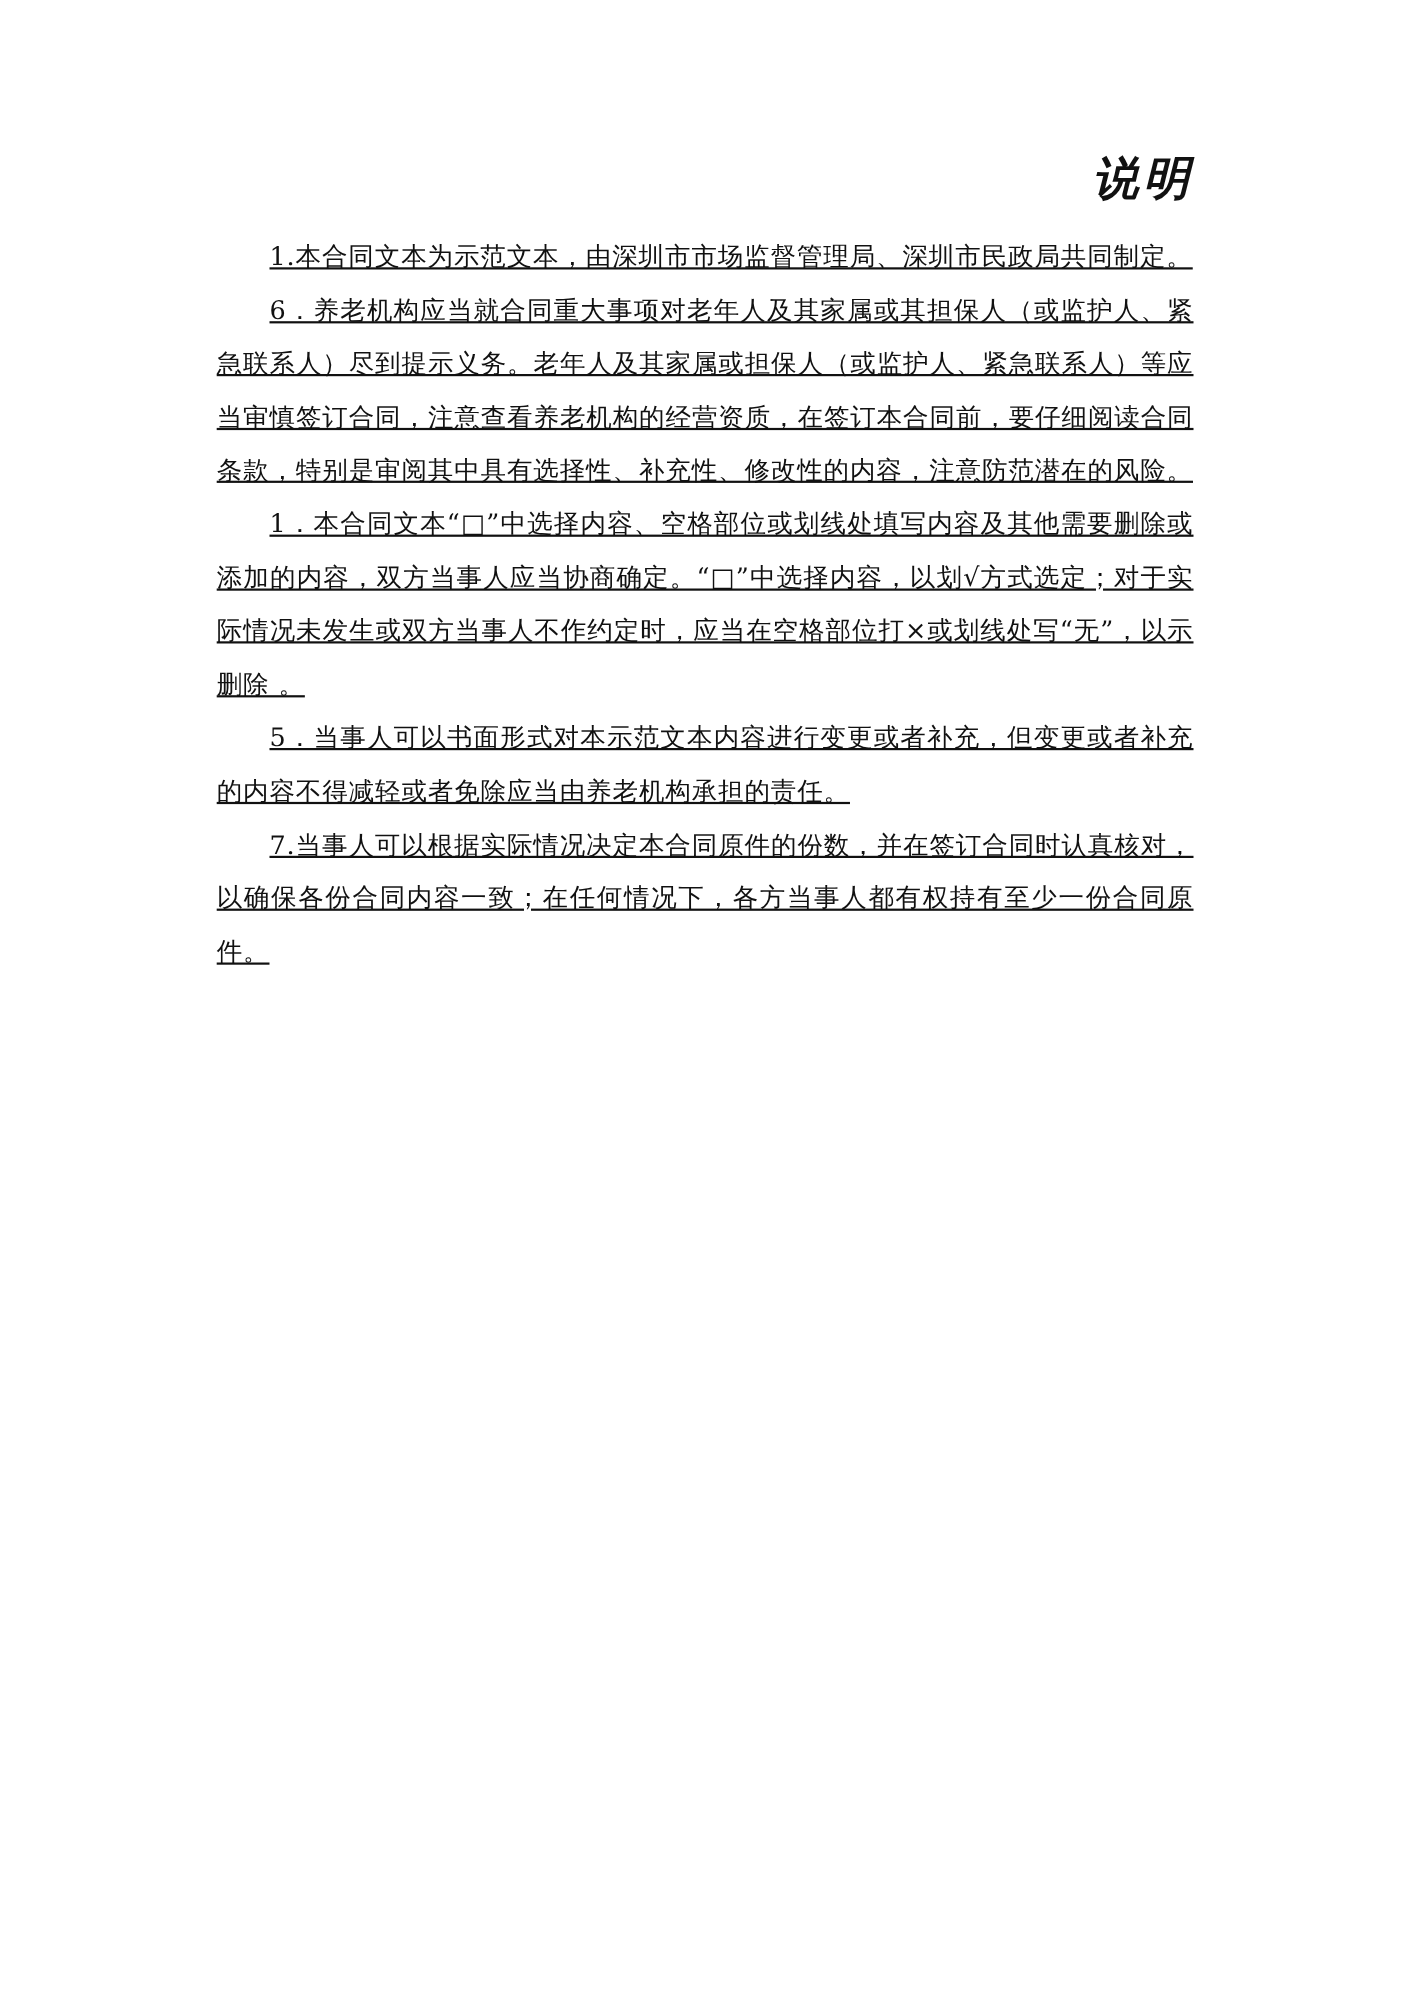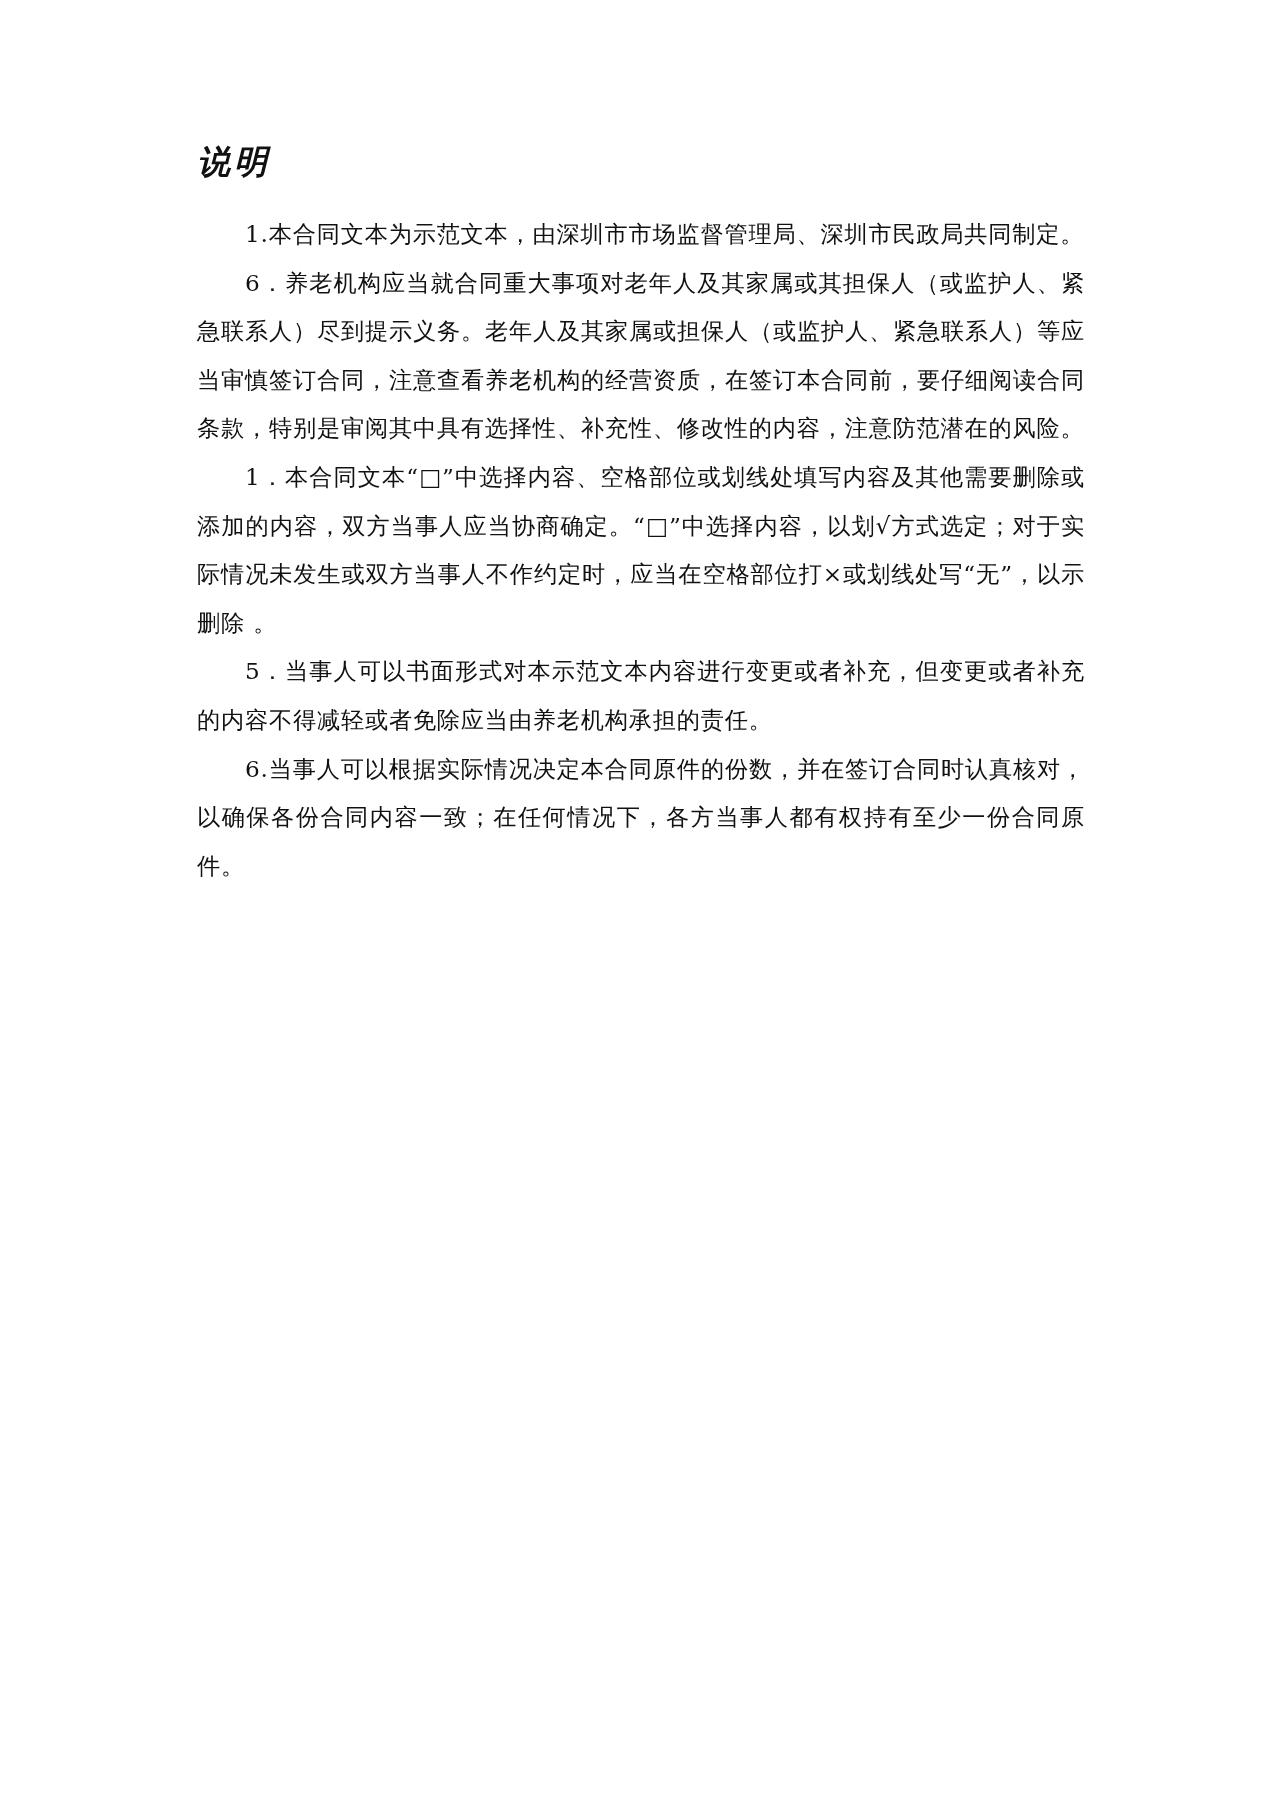--- a/index.html
+++ b/index.html
@@ -15,43 +15,44 @@
     font-family: "DejaVu Serif", "Liberation Serif", serif;
     color: #111111;
   }
   .page {
     position: absolute;
     left: 197px;
     top: 140px;
     width: 888px;
   }
   .title {
-    text-align: left;
+    text-align: right;
     font-family: "DejaVu Serif", serif;
-    font-size: 33px;
+    font-size: 42px;
     font-weight: bold;
     letter-spacing: 4px;
     margin: 0 0 26px 0;
     height: 44px;
     line-height: 44px;
     font-style: italic;
   }
   .para {
     margin: 0;
     font-size: 23.2px;
     line-height: 48.6px;
     letter-spacing: 0.8px;
     text-indent: 48px;
     text-align: justify;
     text-justify: inter-ideograph;
+    text-decoration: underline;
   }
 </style>
 </head>
 <body>
 
 <div class="page">
   <h1 class="title">说明</h1>
   <p class="para">1.本合同文本为示范文本，由深圳市市场监督管理局、深圳市民政局共同制定。</p>
   <p class="para">6．养老机构应当就合同重大事项对老年人及其家属或其担保人（或监护人、紧急联系人）尽到提示义务。老年人及其家属或担保人（或监护人、紧急联系人）等应当审慎签订合同，注意查看养老机构的经营资质，在签订本合同前，要仔细阅读合同条款，特别是审阅其中具有选择性、补充性、修改性的内容，注意防范潜在的风险。</p>
   <p class="para">1．本合同文本“□”中选择内容、空格部位或划线处填写内容及其他需要删除或添加的内容，双方当事人应当协商确定。“□”中选择内容，以划√方式选定；对于实际情况未发生或双方当事人不作约定时，应当在空格部位打×或划线处写“无”，以示删除 。</p>
   <p class="para">5．当事人可以书面形式对本示范文本内容进行变更或者补充，但变更或者补充的内容不得减轻或者免除应当由养老机构承担的责任。</p>
-  <p class="para">6.当事人可以根据实际情况决定本合同原件的份数，并在签订合同时认真核对，以确保各份合同内容一致；在任何情况下，各方当事人都有权持有至少一份合同原件。</p>
+  <p class="para">7.当事人可以根据实际情况决定本合同原件的份数，并在签订合同时认真核对，以确保各份合同内容一致；在任何情况下，各方当事人都有权持有至少一份合同原件。</p>
 </div>
 
 </body></html>

